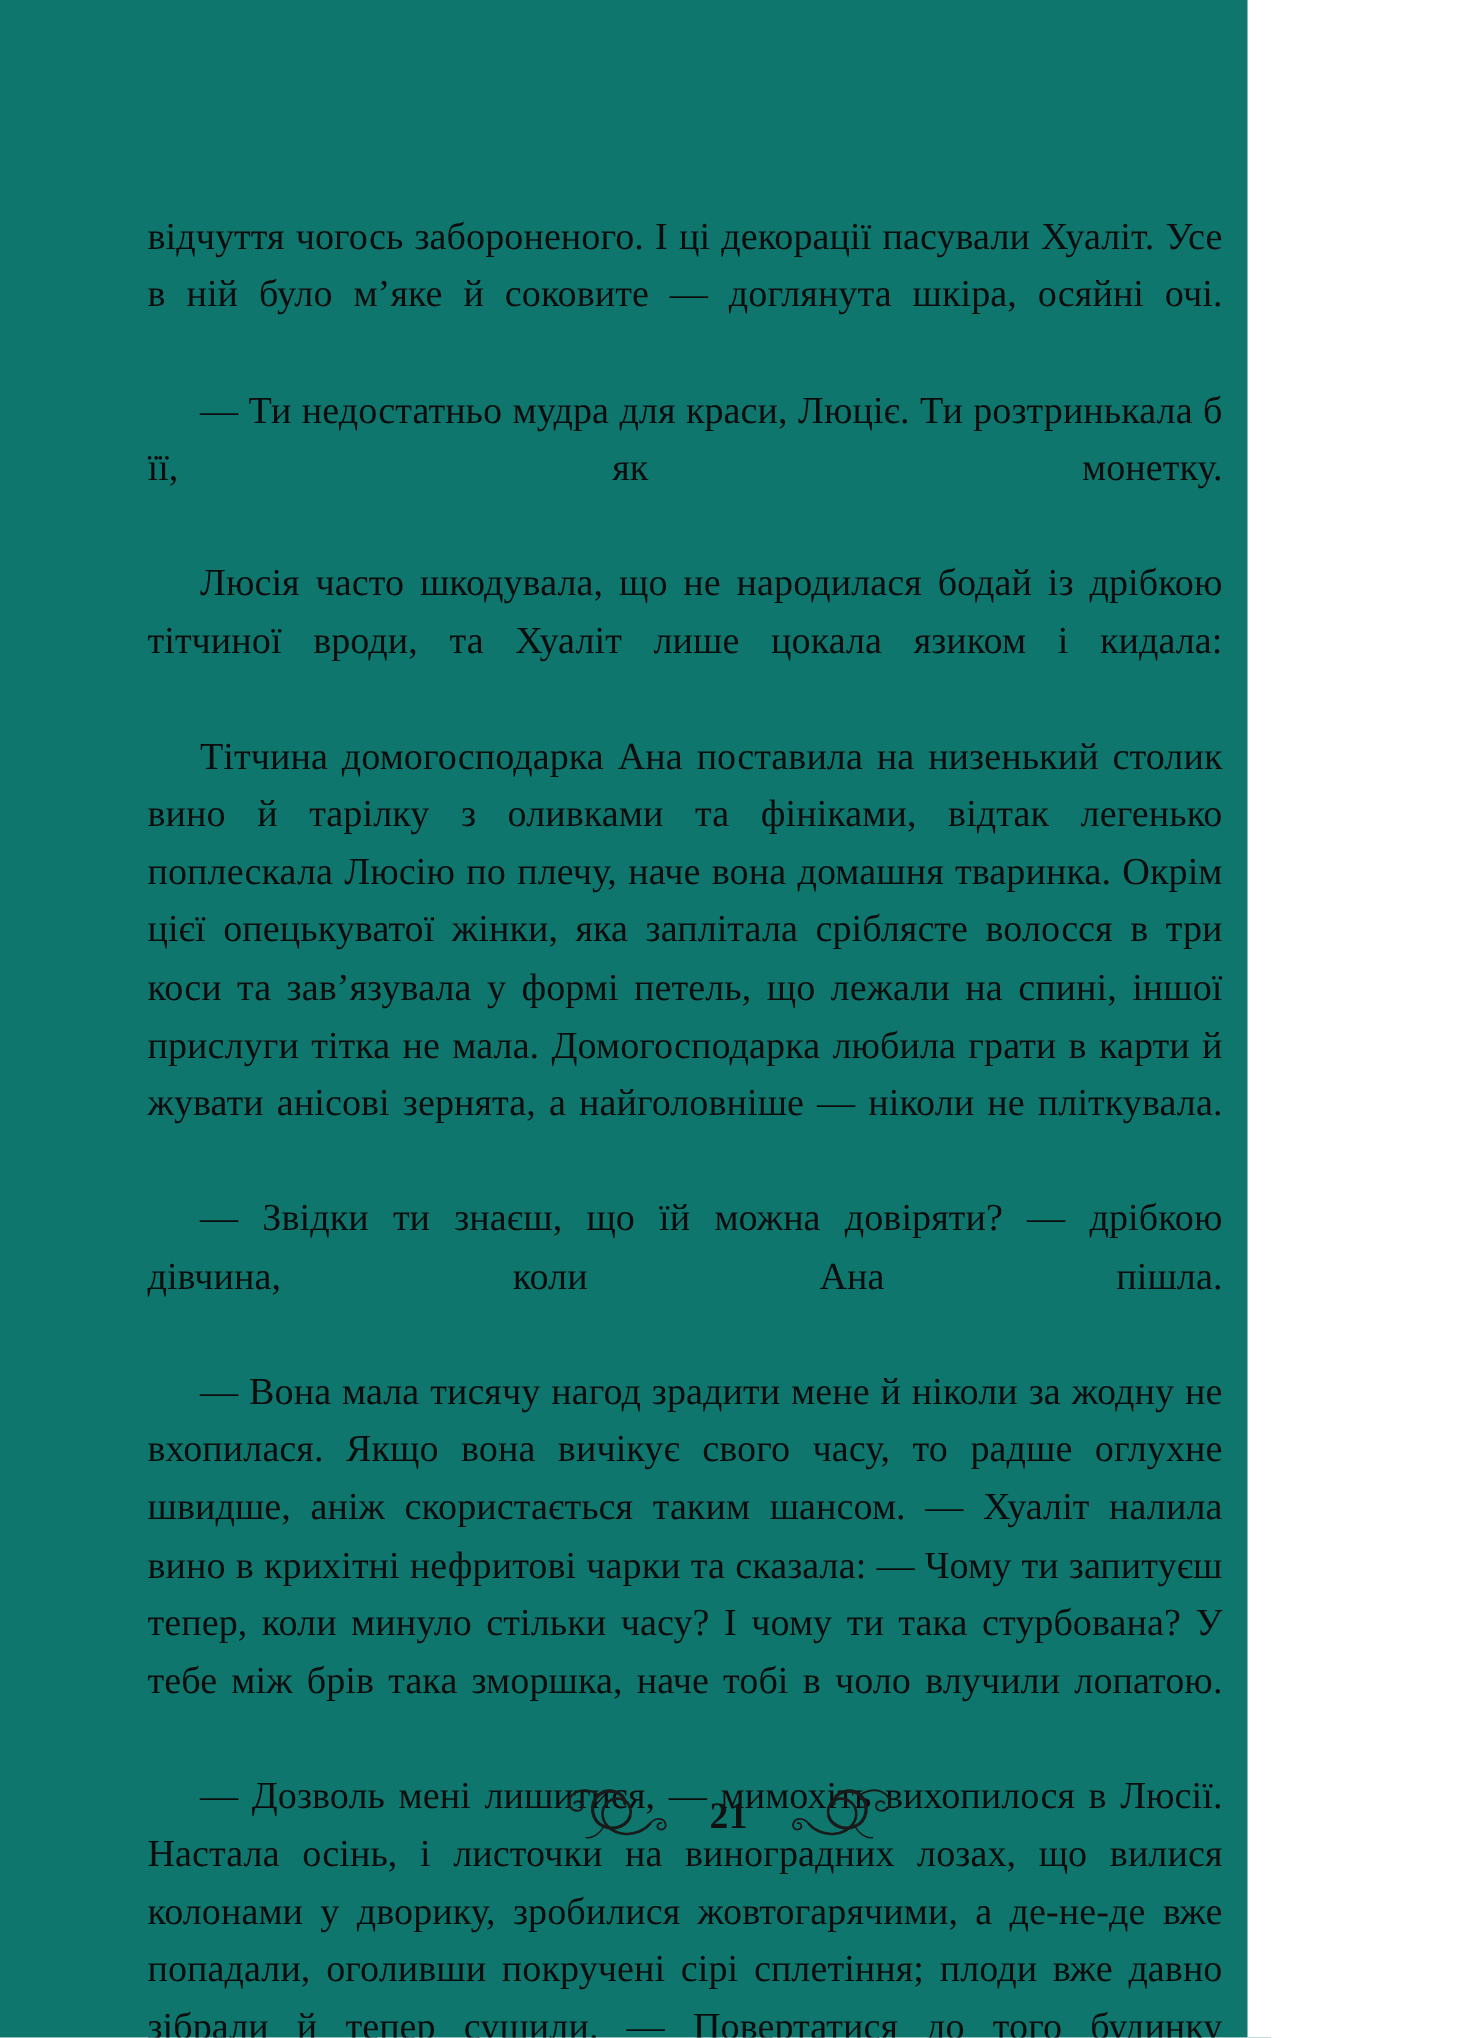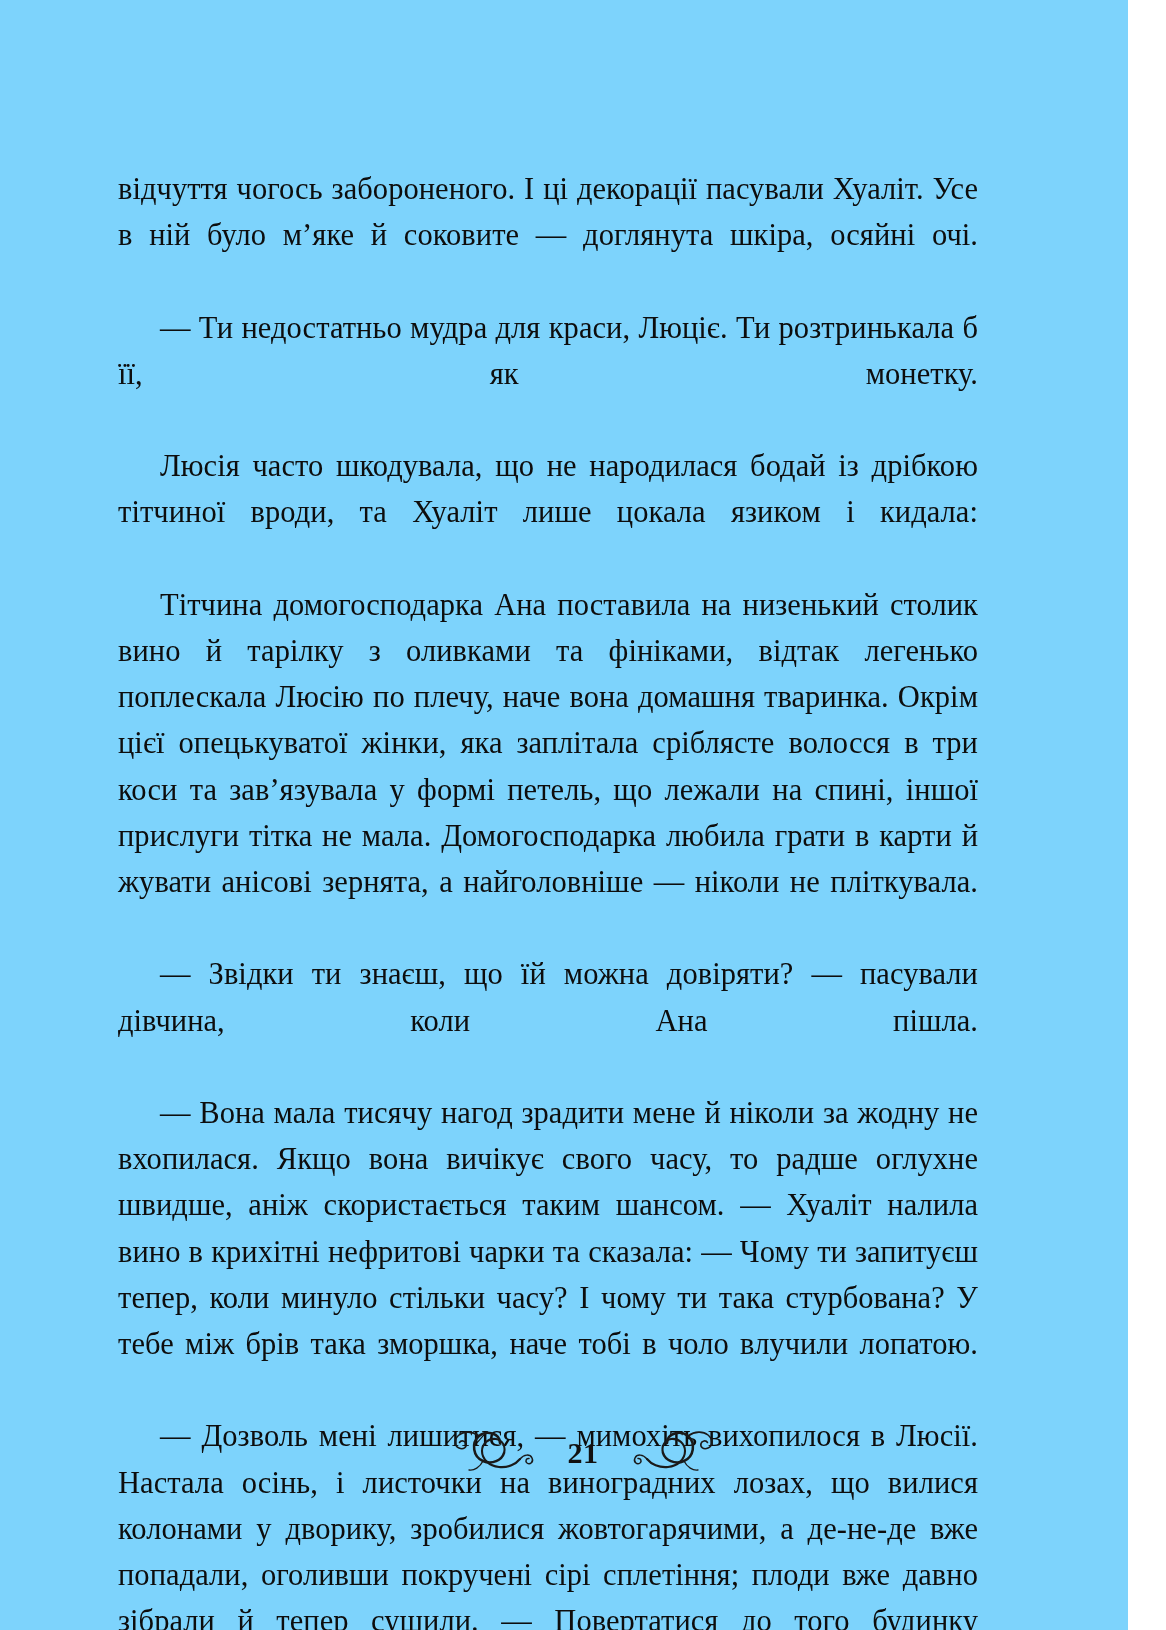--- a/index.html
+++ b/index.html
@@ -13,23 +13,23 @@
     position: relative;
     font-family: "Liberation Serif", "DejaVu Serif", serif;
     color: #0d0d0d;
     overflow: hidden;
   }
 
   .page {
     position: absolute;
     left: 0;
     top: 0;
-    width: 1128px;
+    width: 998px;
     height: 1630px;
-    background: #7dd3fc;
+    background: #0f766e;
   }
 
   .text-block {
     position: absolute;
     left: 118px;
     top: 166px;
     width: 860px;
   }
 
   p.para {
@@ -90,21 +90,21 @@
 </head>
 <body>
 
 <div class="page">
 
   <div class="text-block">
     <p class="para first">відчуття чогось забороненого. І ці декорації пасували Хуаліт. Усе в ній було м’яке й соковите — доглянута шкіра, осяйні очі.</p>
     <p class="para">— Ти недостатньо мудра для краси, Люціє. Ти розтринькала б її, як монетку.</p>
     <p class="para">Люсія часто шкодувала, що не народилася бодай із дрібкою тітчиної вроди, та Хуаліт лише цокала язиком і кидала:</p>
     <p class="para">Тітчина домогосподарка Ана поставила на низенький столик вино й тарілку з оливками та фініками, відтак легенько поплескала Люсію по плечу, наче вона домашня тваринка. Окрім цієї опецькуватої жінки, яка заплітала сріблясте волосся в три коси та зав’язувала у формі петель, що лежали на спині, іншої прислуги тітка не мала. Домогосподарка любила грати в карти й жувати анісові зернята, а найголовніше — ніколи не пліткувала.</p>
-    <p class="para">— Звідки ти знаєш, що їй можна довіряти? — пасували дівчина, коли Ана пішла.</p>
+    <p class="para">— Звідки ти знаєш, що їй можна довіряти? — дрібкою дівчина, коли Ана пішла.</p>
     <p class="para">— Вона мала тисячу нагод зрадити мене й ніколи за жодну не вхопилася. Якщо вона вичікує свого часу, то радше оглухне швидше, аніж скористається таким шансом. — Хуаліт налила вино в крихітні нефритові чарки та сказала: — Чому ти запитуєш тепер, коли минуло стільки часу? І чому ти така стурбована? У тебе між брів така зморшка, наче тобі в чоло влучили лопатою.</p>
     <p class="para">— Дозволь мені лишитися, — мимохіть вихопилося в Люсії. Настала осінь, і листочки на виноградних лозах, що вилися колонами у дворику, зробилися жовтогарячими, а де-не-де вже попадали, оголивши покручені сірі сплетіння; плоди вже давно зібрали й тепер сушили. — Повертатися до того будинку нестерпно.</p>
 
   </div>
 
   <div class="footer">
 
     <svg class="ornament left" viewBox="0 0 104 56">
       <g fill="none" stroke="#1a1a1a" stroke-linecap="round">
         <path d="M62 17 C62 7, 48 4, 41 10 C33 17, 35 31, 45 35 C54 39, 64 34, 66 27" stroke-width="2.6"></path>

